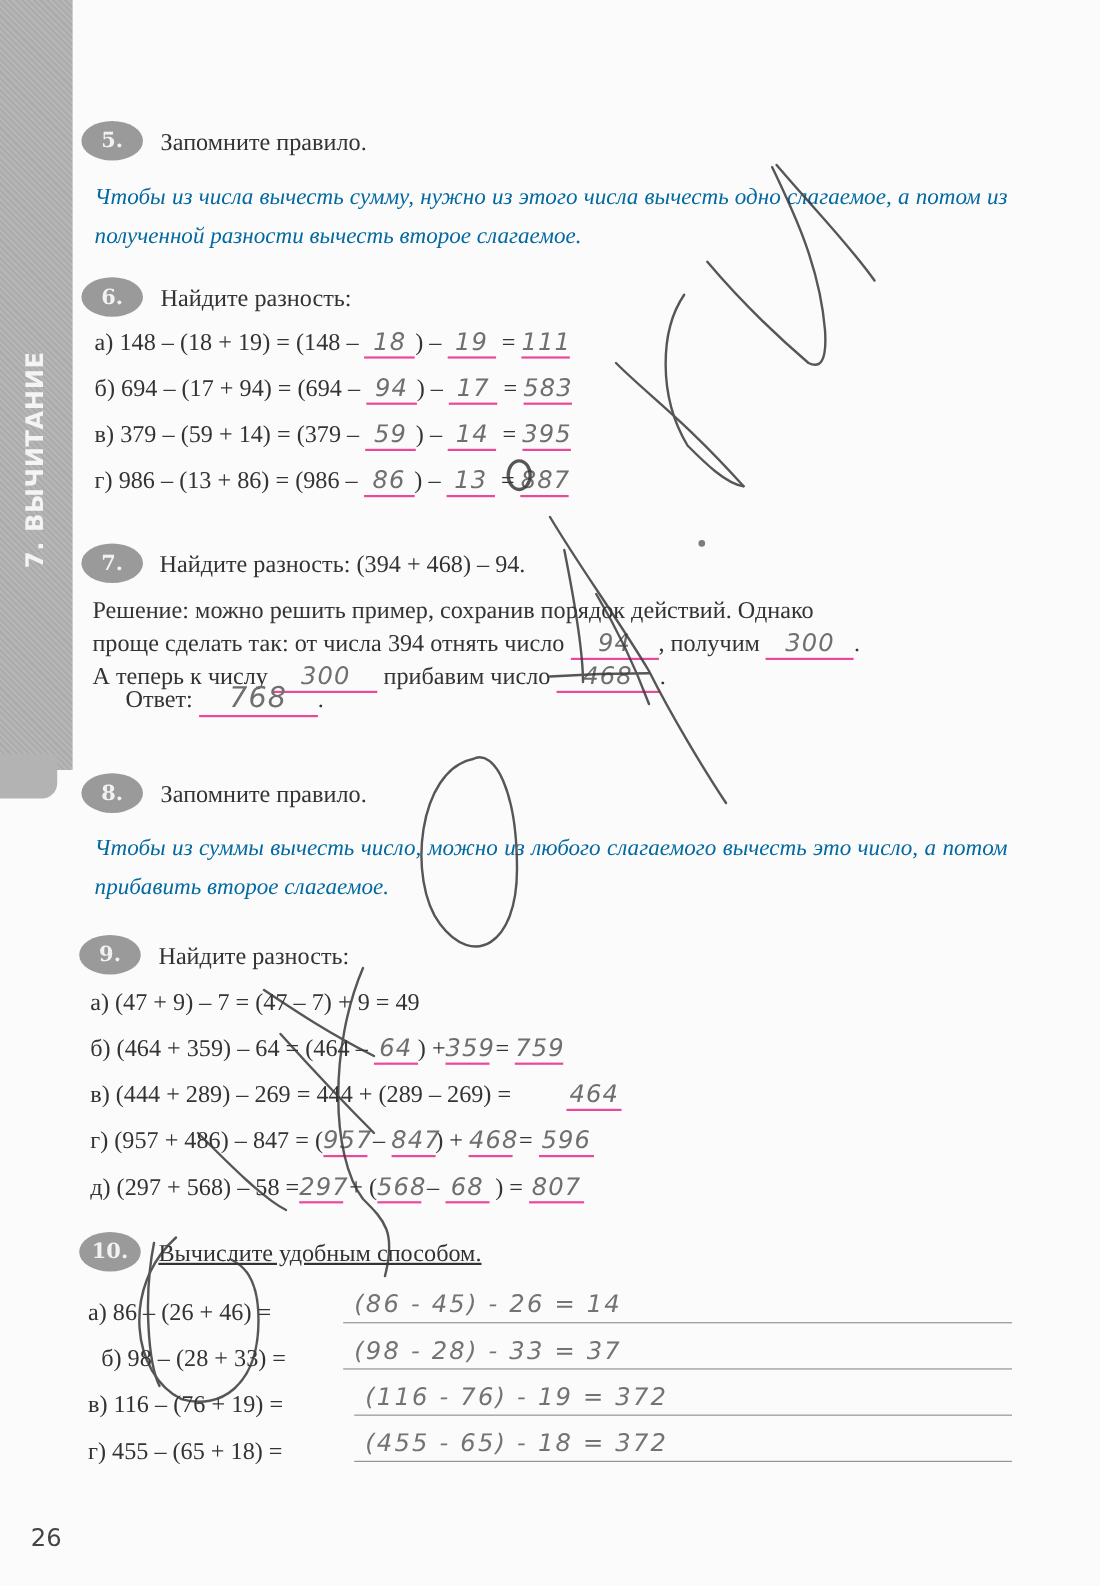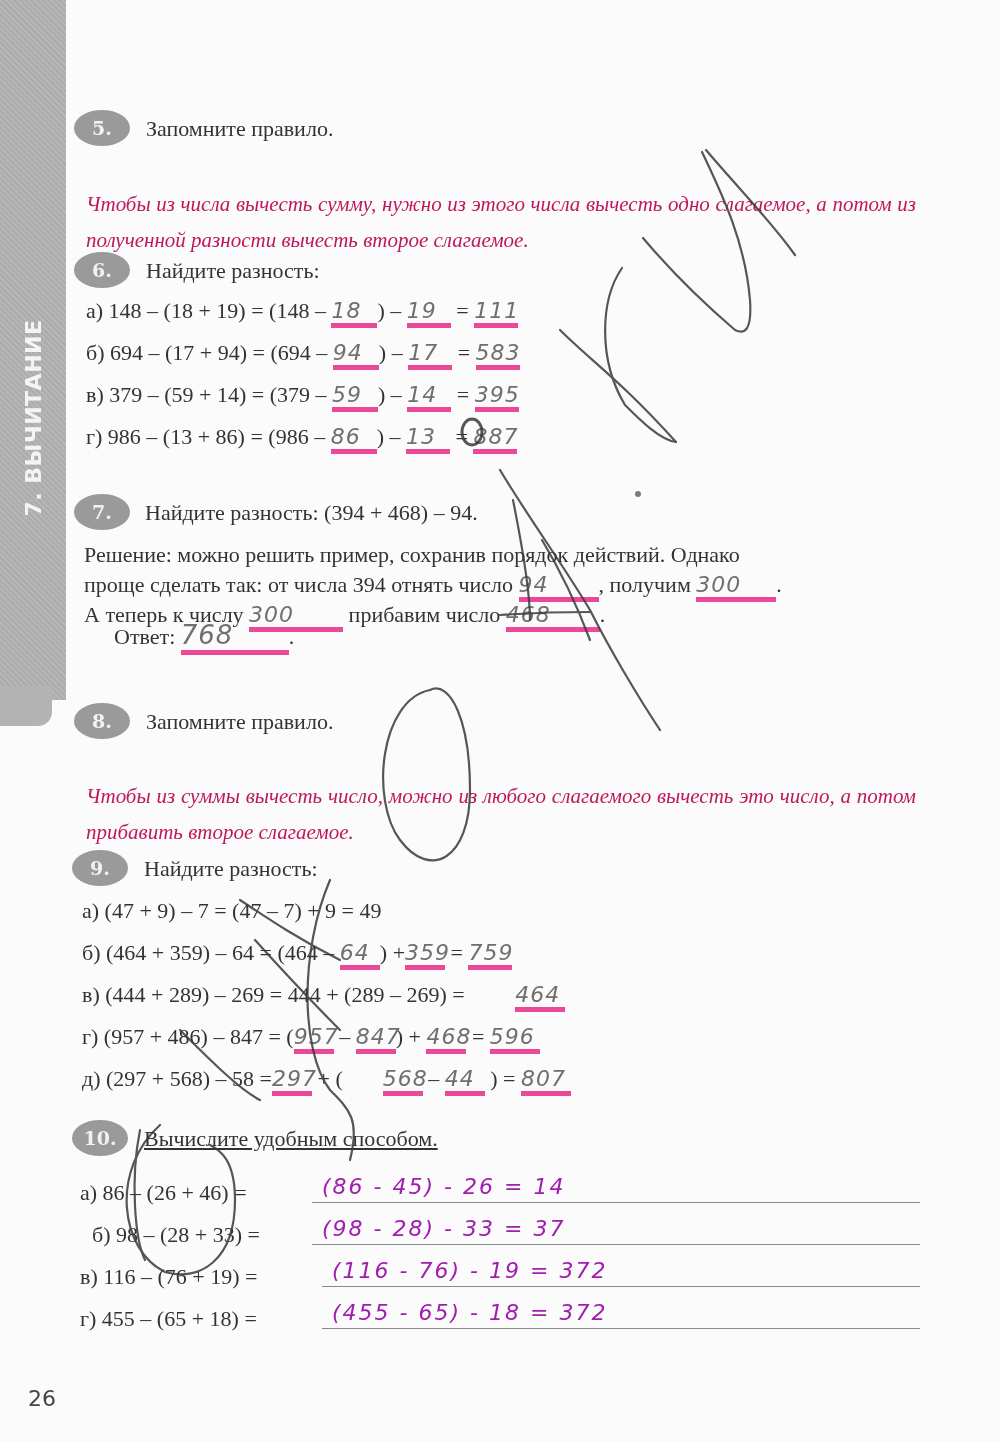--- a/index.html
+++ b/index.html
@@ -31,42 +31,41 @@
     font-family: "DejaVu Serif", serif; font-weight: bold; font-size: 19px;
     display: flex; align-items: center; justify-content: center;
   }
   .title {
     position: absolute; font-family: "Liberation Serif", "DejaVu Serif", serif;
     font-size: 22px; color: #333;
   }
   .rule {
     position: absolute; left: 86px; width: 830px;
     font-family: "Liberation Serif", "DejaVu Serif", serif;
-    font-style: italic; font-size: 21px; line-height: 36px; color: #be185d;
+    font-style: italic; font-size: 21px; line-height: 36px; color: #0369a1;
     text-align: justify;
-    margin-top: 26px;
   }
   .line {
     position: absolute; font-family: "Liberation Serif", "DejaVu Serif", serif;
     font-size: 22px; color: #333; white-space: nowrap;
   }
   .slot {
-    display: inline-block; border-bottom: 5px solid #ec4899;
-    vertical-align: baseline; position: relative;
+    display: inline-block; border-bottom: 2px solid #ec4899;
+    text-align: center; vertical-align: baseline; position: relative;
     min-height: 24px;
   }
   .hw {
     font-family: "DejaVu Sans", sans-serif; font-style: italic;
     font-weight: 300; color: #6f6f6f; font-size: 22px;
     letter-spacing: 1px;
   }
   .longslot {
     position: absolute; border-bottom: 1px solid #8a8a8a; height: 28px;
     font-family: "DejaVu Sans", sans-serif; font-style: italic;
-    color: #a21caf; font-size: 22px; letter-spacing: 2px; padding-left: 10px;
+    color: #737373; font-size: 22px; letter-spacing: 2px; padding-left: 10px;
   }
   .page-number {
     position: absolute; left: 28px; top: 1386px;
     font-family: "DejaVu Sans", "Liberation Sans", sans-serif;
     font-size: 22px; color: #444;
   }
   svg.scribbles { position: absolute; left: 0; top: 0; pointer-events: none; }
 </style>
 </head>
 <body>
@@ -156,23 +155,23 @@
 <div class="line" style="left:82px; top:1024px;">
   <span>г) (957 + 486) – 847 = (</span><span class="slot hw" style="width:40px;">957</span>
   <span>–</span>
   <span class="slot hw" style="width:40px;">847</span><span>) +</span>
   <span class="slot hw" style="width:40px;">468</span>
   <span>=</span>
   <span class="slot hw" style="width:50px;">596</span>
 </div>
 <div class="line" style="left:82px; top:1066px;">
   <span>д) (297 + 568) – 58 =</span><span class="slot hw" style="width:40px;">297</span>
-  <span>+ (</span><span class="slot hw" style="width:40px;margin-left:40px;">568</span>
+  <span>+ (</span><span class="slot hw" style="width:40px;">568</span>
   <span>–</span>
-  <span class="slot hw" style="width:40px;">44</span>
+  <span class="slot hw" style="width:40px;">68</span>
   <span>) =</span>
   <span class="slot hw" style="width:50px;">807</span>
 </div>
 
 <div class="badge" style="left:72px; top:1120px;">10.</div>
 <div class="title" style="left:144px; top:1126px;text-decoration:underline;">Вычислите удобным способом.</div>
 
 <div class="line" style="left:80px; top:1180px;">а) 86 – (26 + 46) =</div>
 <div class="longslot" style="left:312px; top:1174px; width:598px;">(86 - 45) - 26 = 14</div>
 

